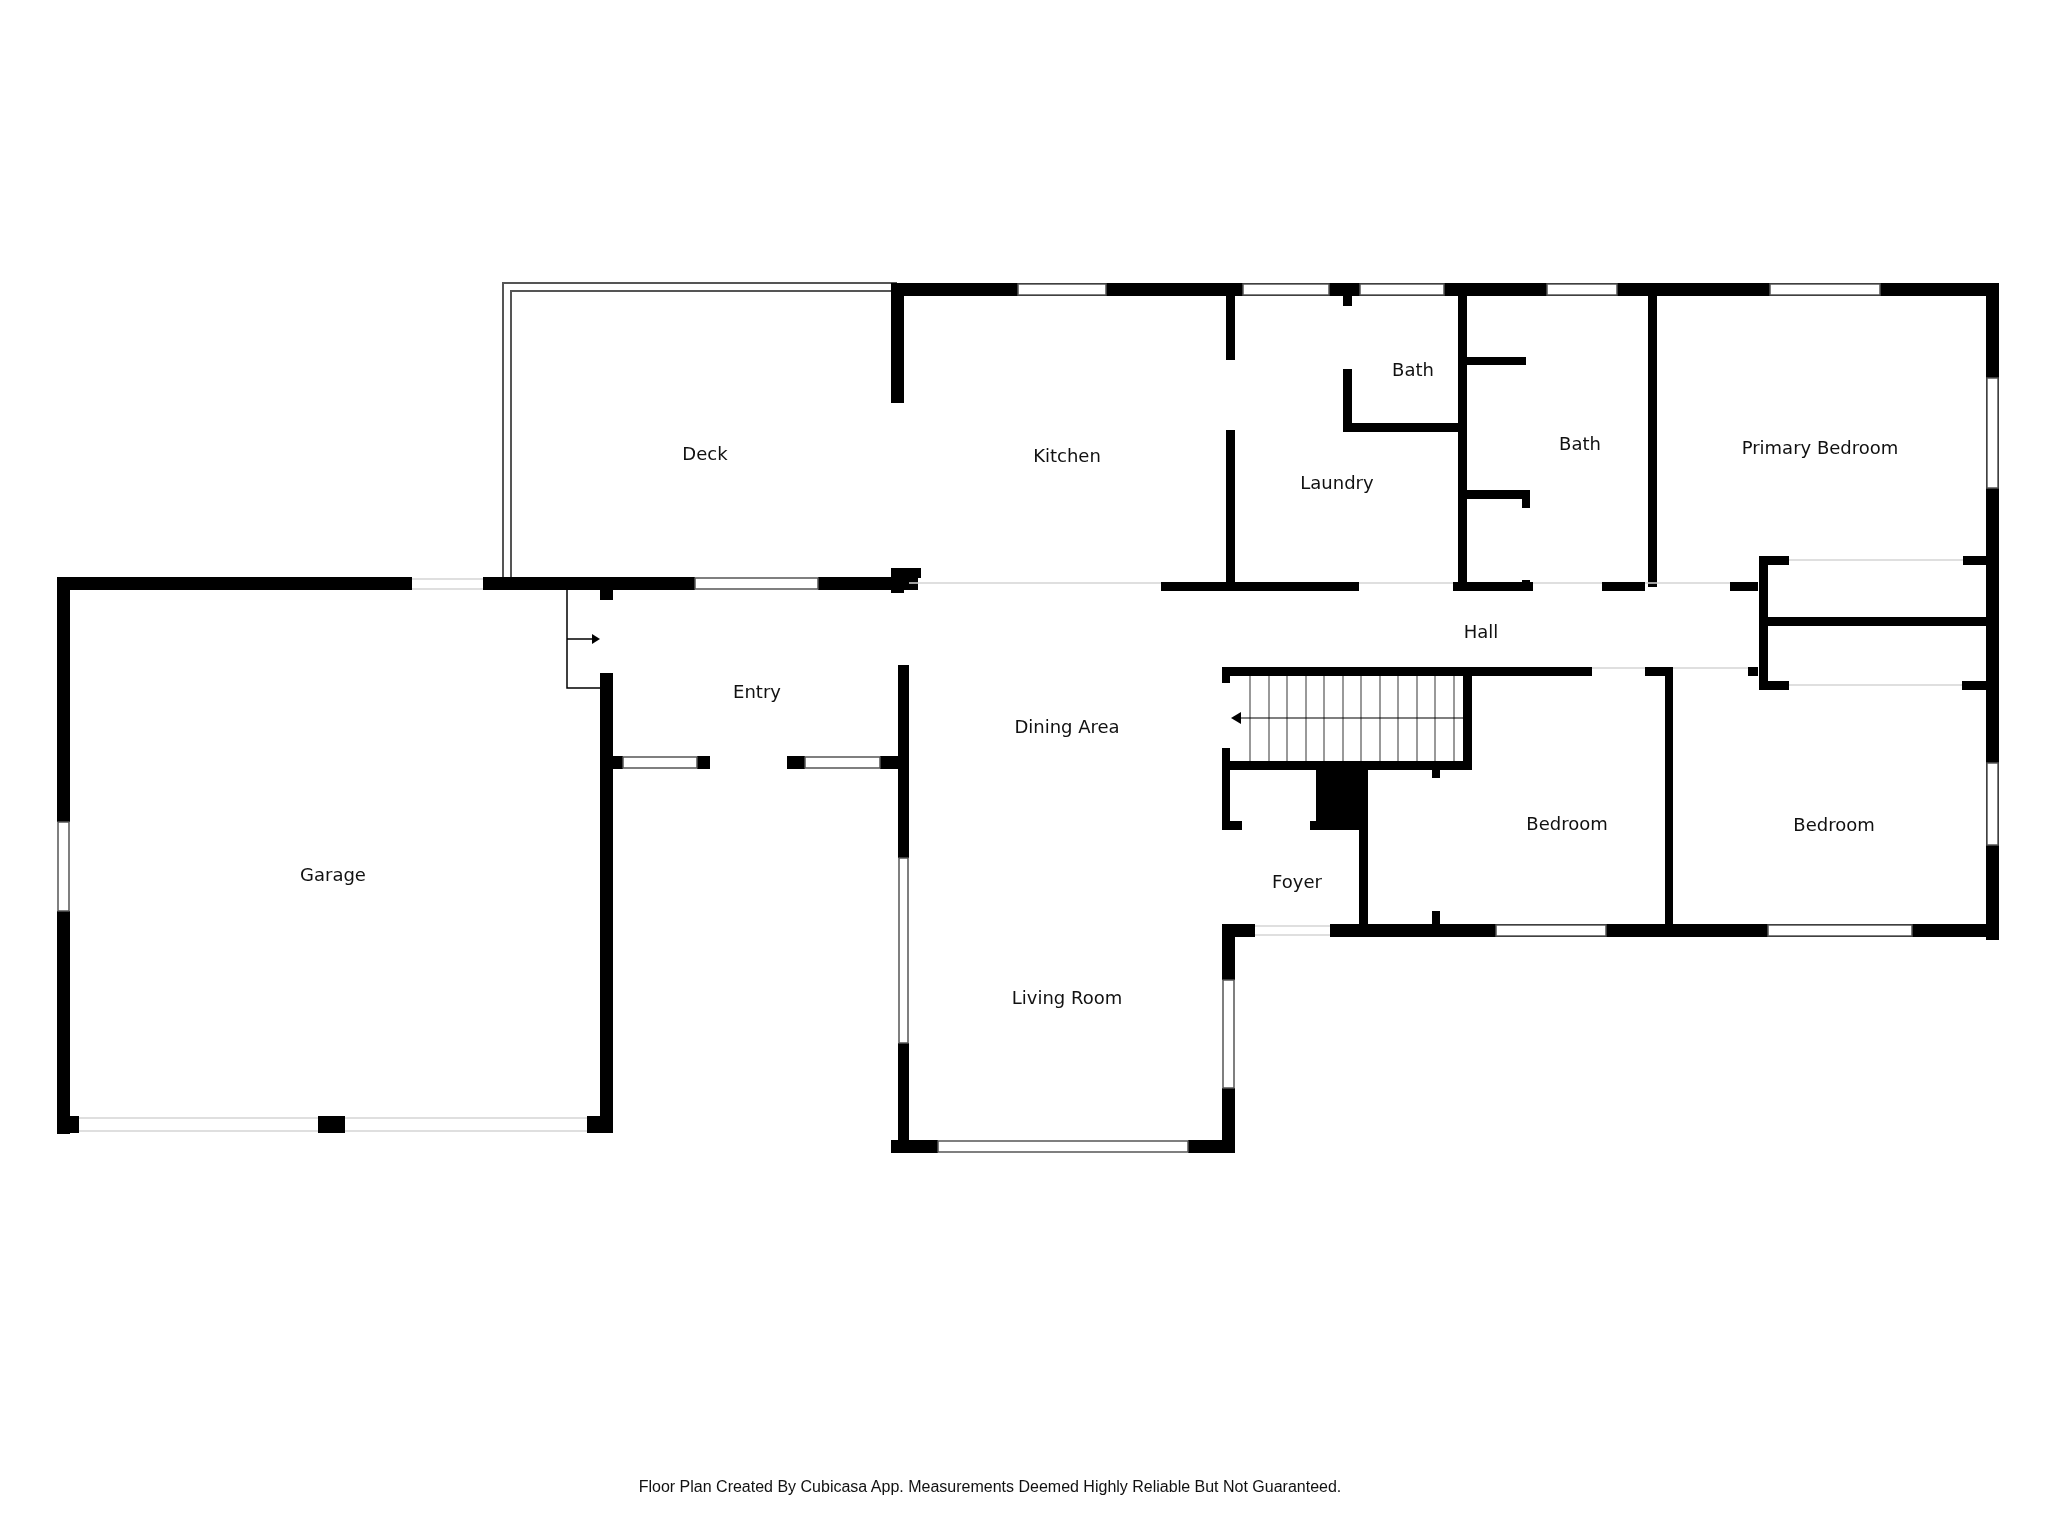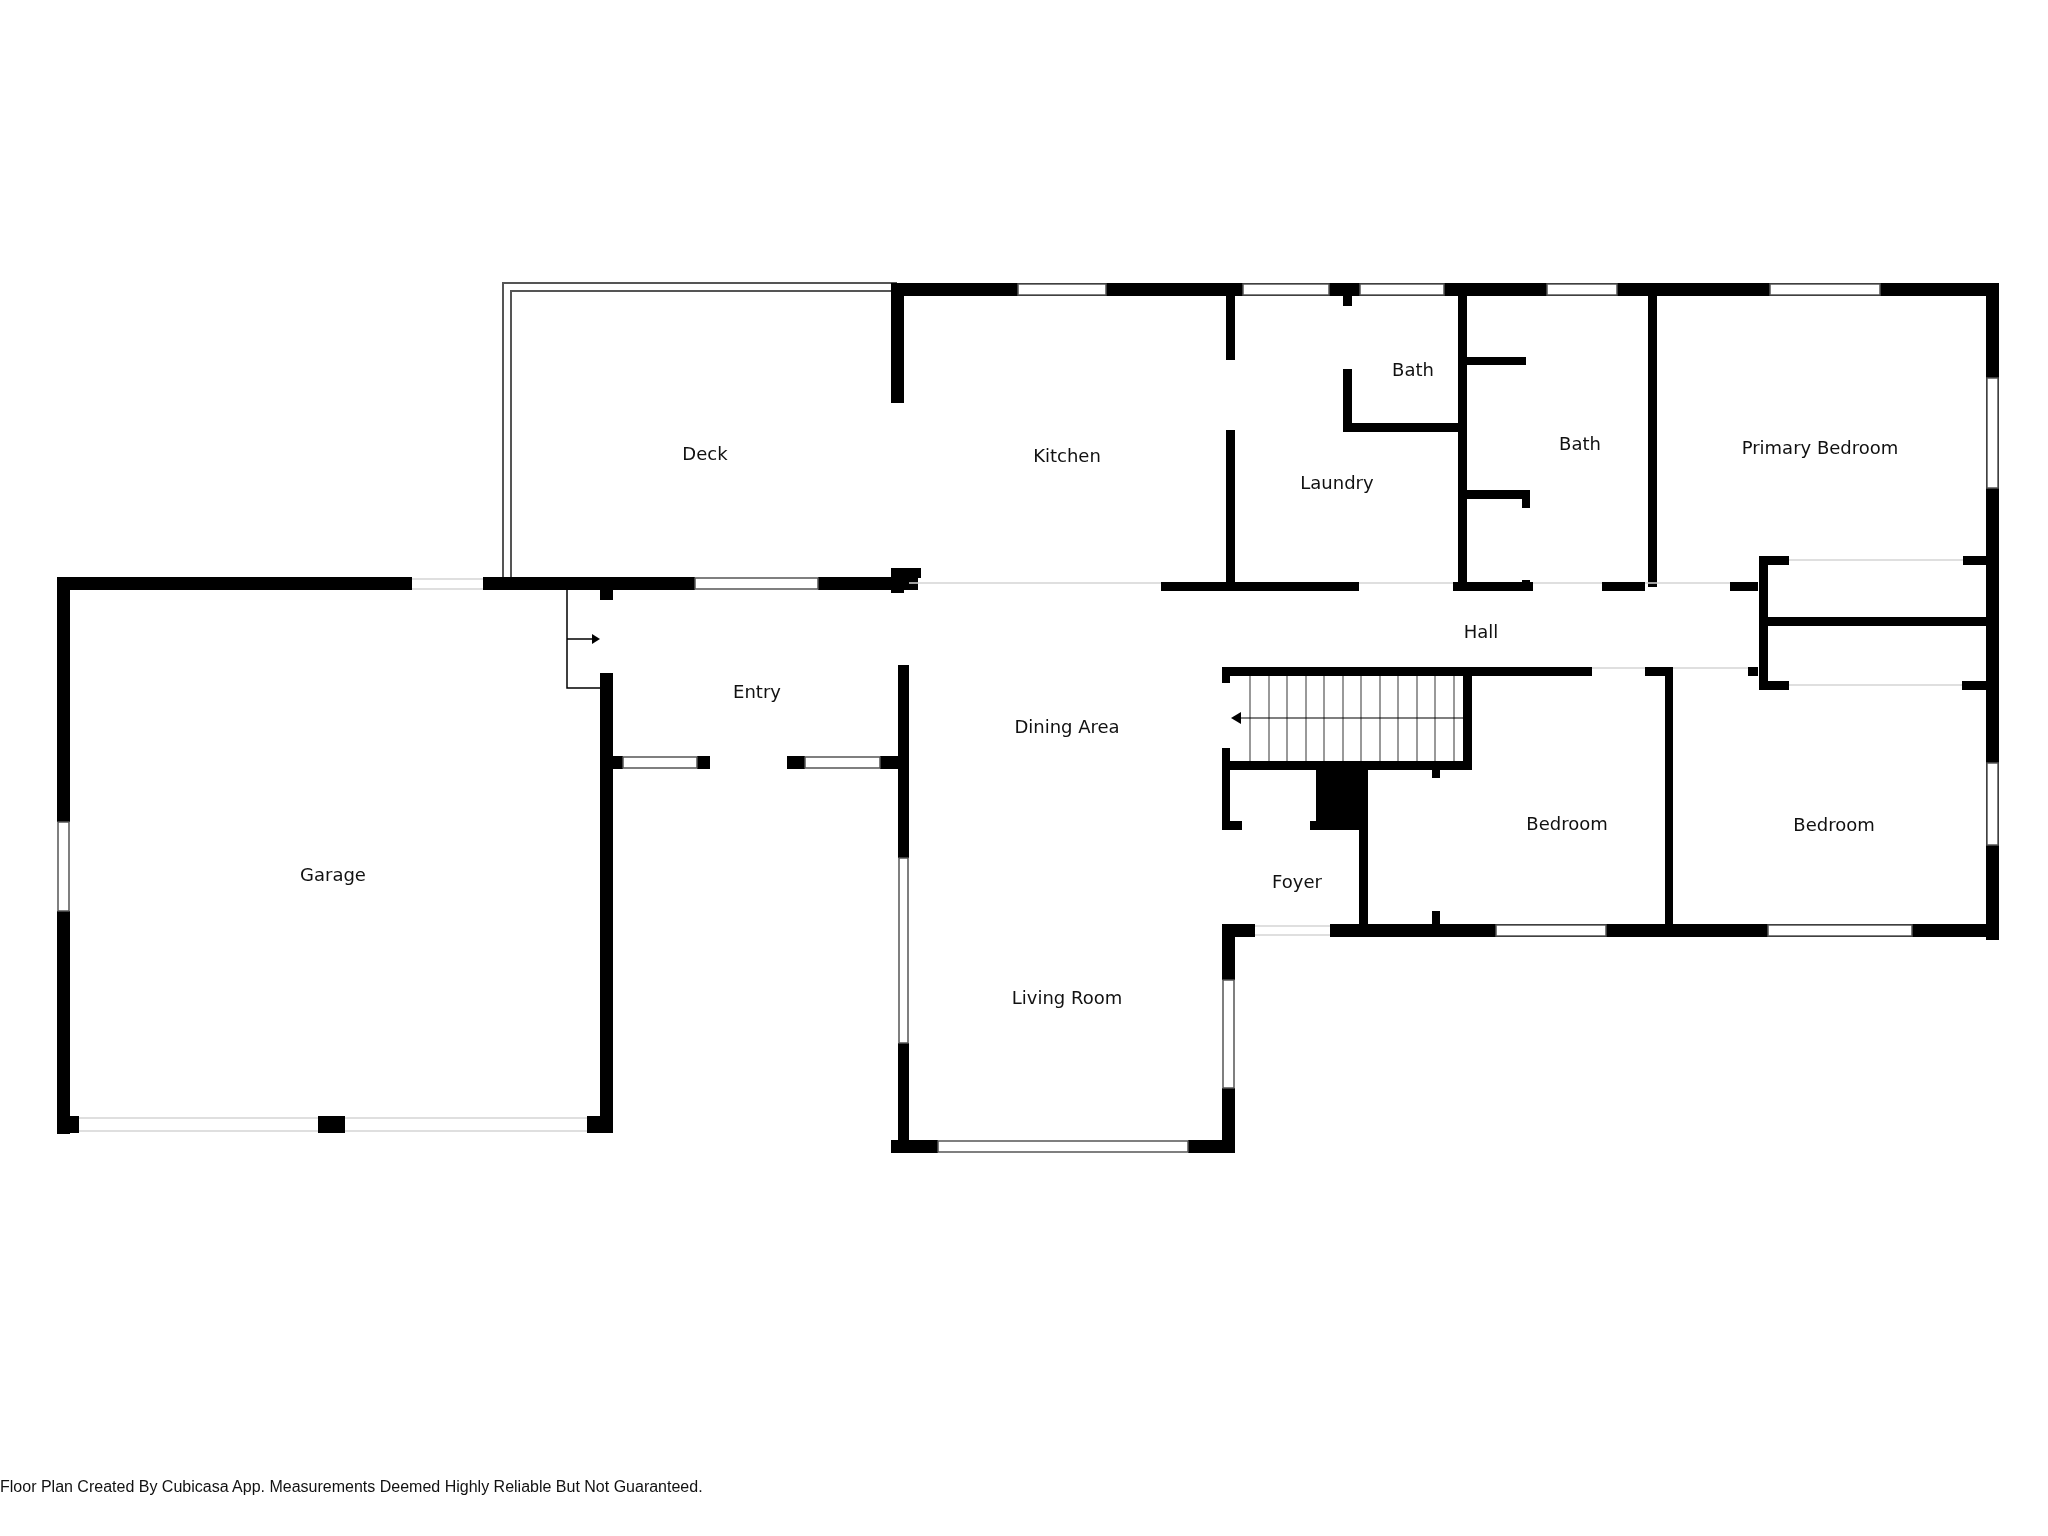--- a/index.html
+++ b/index.html
@@ -1,20 +1,20 @@
 <!DOCTYPE html>
 <html><head>
 <meta charset="utf-8">
 <style>
   html, body { margin: 0; padding: 0; background: #ffffff; }
   body { width: 2048px; height: 1536px; position: relative; overflow: hidden;
          font-family: "DejaVu Sans", "Liberation Sans", sans-serif; }
   #plan { position: absolute; left: 0; top: 0; width: 2048px; height: 1536px; }
   .room-label { font-family: "DejaVu Sans", sans-serif; font-size: 18px; fill: #111111; text-anchor: middle; dominant-baseline: middle; }
-  .footer { position: absolute; left: 0; top: 1478px; width: 1980px; 
+  .footer { position: absolute; left: 0; top: 1478px; width: 1980px; text-align: center;
             font-family: "Liberation Sans", sans-serif; font-size: 16px; color: #111111; }
 </style>
 </head>
 <body>
 
 <svg id="plan" viewBox="0 0 2048 1536" xmlns="http://www.w3.org/2000/svg">
   <defs>
     <g id="win-h">
         <rect x="0" y="0" width="100" height="12" fill="#fff" stroke="#555" stroke-width="1.5"></rect>
         <line x1="6" y1="6" x2="94" y2="6" stroke="#555" stroke-width="1.5"></line>

